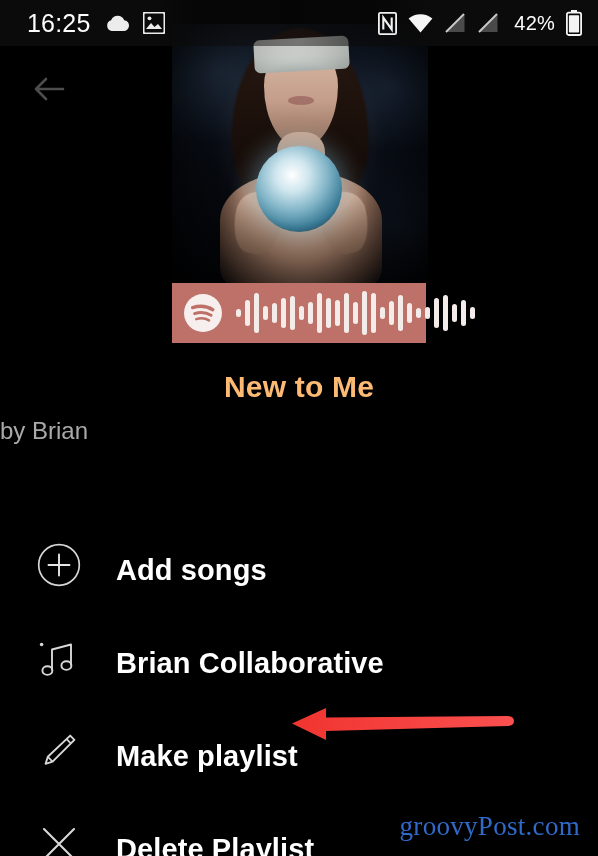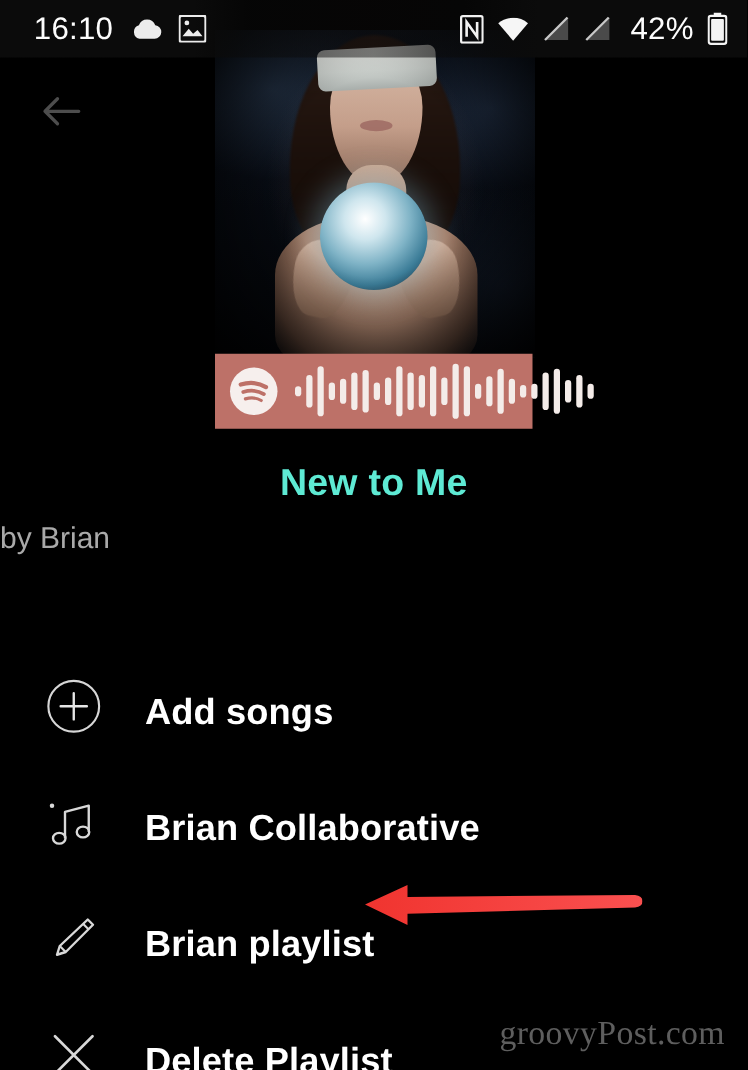--- a/index.html
+++ b/index.html
@@ -45,21 +45,21 @@
   }
   .sb-right {
     margin-left: auto;
     display: flex;
     align-items: center;
     gap: 11px;
     margin-right: 16px;
   }
   .sb-batt-text {
     color: #fdfdfd;
-    font-size: 25px;
+    font-size: 20px;
     margin-left: 4px;
     letter-spacing: 0.2px;
   }
   .ico { display: block; }
 
   
   .back-btn {
     position: absolute;
     left: 30px; top: 70px;
     width: 38px; height: 38px;
@@ -184,21 +184,21 @@
     background: #f4ece9;
     border-radius: 2.5px;
   }
 
   
   .pl-title {
     position: absolute;
     left: 0; top: 370px;
     width: 598px;
     text-align: center;
-    color: #5eead4;
+    color: #fdba74;
     font-size: 30px;
     font-weight: 700;
     letter-spacing: 0.2px;
   }
   .pl-subtitle {
     position: absolute;
     left: 0; top: 417px;
     width: 598px;
     color: #a9a9a9;
     font-size: 24px;
@@ -239,21 +239,21 @@
     position: absolute;
     left: 292px; top: 702px;
     width: 222px; height: 44px;
     z-index: 30;
   }
 
   
   .watermark {
     position: absolute;
     right: 18px; bottom: 14px;
-    color: #737373;
+    color: #3b82f6;
     font-family: "Liberation Serif", "DejaVu Serif", serif;
     font-size: 27px;
     letter-spacing: 0.3px;
     opacity: 0.82;
     z-index: 25;
   }
 </style>
 </head>
 <body>
 
@@ -268,21 +268,21 @@
       <div class="art-neck"></div>
       <div class="art-chest"></div>
       <div class="art-hand-l"></div>
       <div class="art-hand-r"></div>
       <div class="art-orb"></div>
       <div class="art-vignette"></div>
     </div>
   </div>
 
   <div class="statusbar">
-    <div class="sb-time">16:10</div>
+    <div class="sb-time">16:25</div>
     <div class="sb-left-icons">
       <span>
         <svg class="ico" width="25" height="18" viewBox="0 0 25 18">
           <path d="M6.5 17h12.2a5.4 5.4 0 0 0 .5-10.77A7 7 0 0 0 6.1 6.2 5.6 5.6 0 0 0 6.5 17z" fill="#ececec"></path>
         </svg>
       </span>
       <span>
         <svg class="ico" width="22" height="22" viewBox="0 0 22 22">
           <rect x="0.5" y="0.5" width="21" height="21" rx="2" fill="none" stroke="#ececec" stroke-width="2"></rect>
           <path d="M3 17l5-6 3.5 4L15 12l4 5z" fill="#ececec"></path>
@@ -398,21 +398,21 @@
     </div>
 
     <div class="menu-row">
       <div class="menu-icon">
         <svg width="44" height="44" viewBox="0 0 44 44">
           <path d="M33.2 6.6 37.4 10.8 15.6 32.6 8.6 34.8 10.8 27.8z" fill="none" stroke="#d8d8d8" stroke-width="1.9" stroke-linejoin="round"></path>
           <path d="M10.8 27.8 15.6 32.6" stroke="#d8d8d8" stroke-width="1.7"></path>
           <path d="M29.6 10.2 33.8 14.4" stroke="#d8d8d8" stroke-width="1.7"></path>
         </svg>
       </div>
-      <div class="menu-label">Brian playlist</div>
+      <div class="menu-label">Make playlist</div>
     </div>
 
     <div class="menu-row">
       <div class="menu-icon">
         <svg width="44" height="44" viewBox="0 0 44 44">
           <path d="M7 7 37 37M37 7 7 37" stroke="#d8d8d8" stroke-width="2.1" stroke-linecap="round"></path>
         </svg>
       </div>
       <div class="menu-label">Delete Playlist</div>
     </div>

